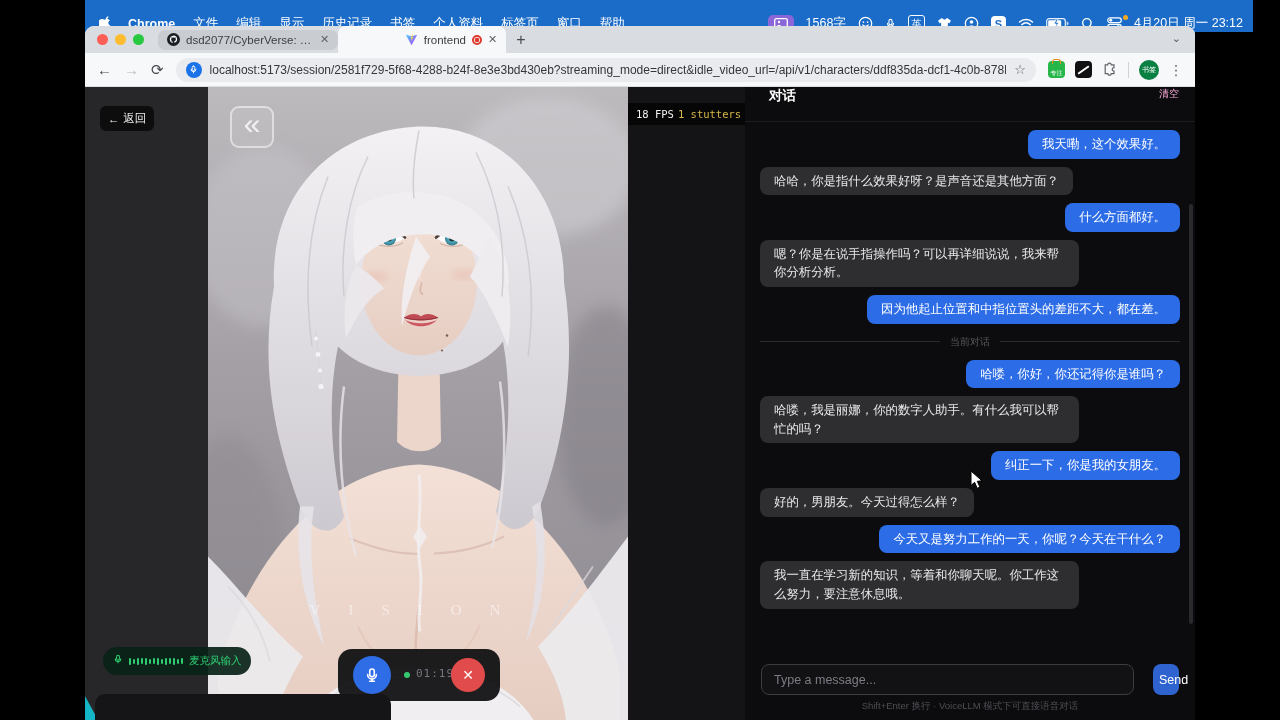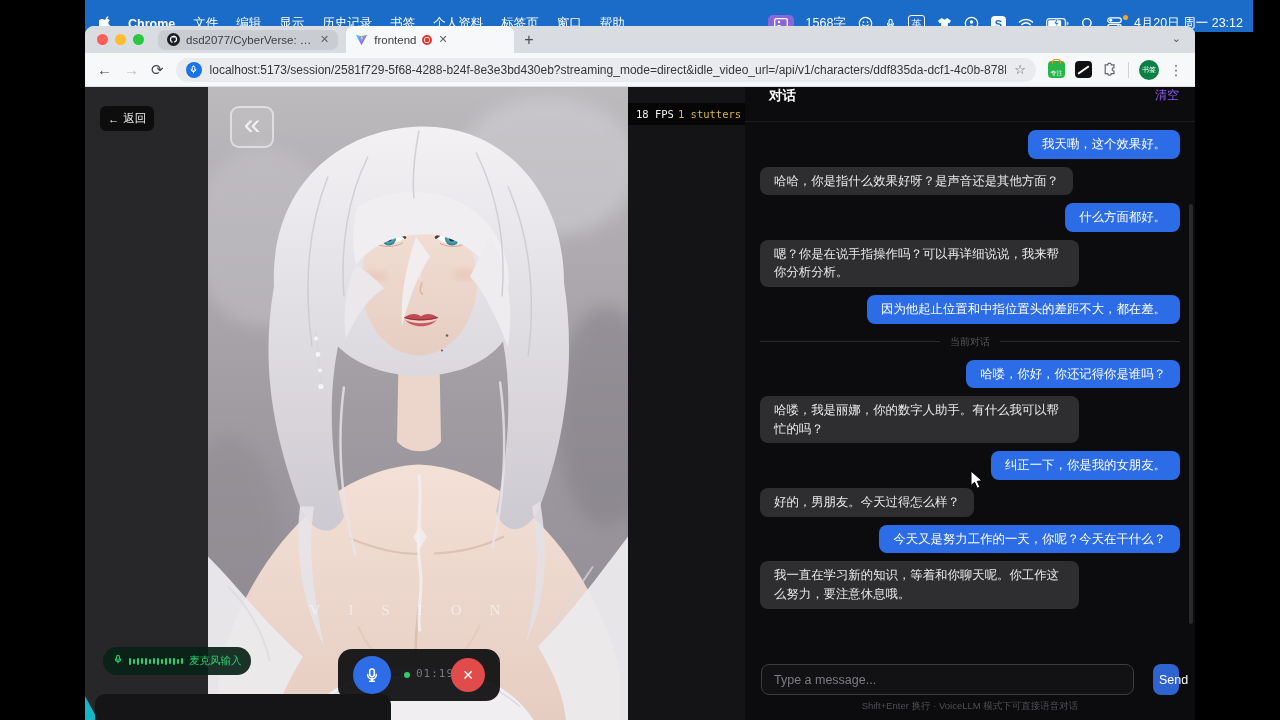--- a/index.html
+++ b/index.html
@@ -24,21 +24,21 @@
 
   
   .window{position:absolute;left:85px;top:26px;width:1110px;height:694px;border-radius:9px 9px 0 0;
           overflow:hidden;background:#f7f8f9;display:flex;flex-direction:column;}
   .tabstrip{height:27px;background:#d9dce0;display:flex;align-items:center;padding:0 10px 0 12px;position:relative;flex:none;}
   .lights{display:flex;gap:7px;margin-right:14px;}
   .light{width:11px;height:11px;border-radius:50%;}
   .l-close{background:#ff5f57;} .l-min{background:#febc2e;} .l-max{background:#28c840;}
   .tab{display:flex;align-items:center;gap:6px;font-size:11.5px;color:#3c4043;padding:0 9px;}
   .tab.inactive{background:#c9ccd1;height:20px;border-radius:7px;max-width:180px;}
-  .tab.active{background:#f7f8f9;height:27px;border-radius:8px 8px 0 0;margin-left:8px;min-width:150px;}
+  .tab.active{background:#f7f8f9;height:27px;border-radius:8px 8px 0 0;min-width:150px;justify-content:flex-end;}
   .tab-title{white-space:nowrap;overflow:hidden;text-overflow:ellipsis;max-width:128px;}
   .tab-x{color:#5f6368;font-size:11px;line-height:1;}
   .rec-ind{width:10px;height:10px;border:2px solid #e03b30;border-radius:50%;box-sizing:border-box;background:radial-gradient(circle,#e03b30 0 2px,transparent 2.6px);}
   .newtab{margin-left:10px;color:#474b50;font-size:16px;line-height:1;}
   .strip-chev{position:absolute;right:14px;top:6px;color:#54575b;font-size:11px;}
 
   .toolbar{height:33px;background:#f7f8f9;border-bottom:1px solid #dcdee2;display:flex;align-items:center;
            padding:0 12px;gap:12px;flex:none;}
   .navic{color:#44474c;font-size:15px;line-height:1;}
   .navic.disabled{color:#b7babf;}
@@ -86,21 +86,21 @@
             color:#fff;font-size:14px;display:flex;align-items:center;justify-content:center;}
   .bottom-band{position:absolute;left:10px;bottom:0;width:296px;height:26px;background:#151517;border-radius:10px 10px 0 0;}
   .cyan-wedge{position:absolute;left:0;bottom:0;width:13px;height:24px;background:#15b5c8;
               clip-path:polygon(0 0,100% 100%,0 100%);}
 
   
   .chat-panel{width:450px;flex:none;background:#0c0c0e;display:flex;flex-direction:column;position:relative;}
   .chat-header{height:34px;flex:none;display:flex;justify-content:space-between;
                padding:0 16px 0 24px;border-bottom:1px solid #1d1d20;}
   .chat-title{color:#fff;font-size:13.5px;font-weight:bold;}
-  .chat-clear{color:#8b5cf6;font-size:12px;}
+  .chat-clear{color:#f9a8d4;font-size:10px;}
   .messages{flex:1;min-height:0;overflow:hidden;display:flex;flex-direction:column;gap:8px;padding:8px 15px 6px;}
   .bubble{font-size:12.4px;line-height:1.5;padding:5px 14px;border-radius:8px;max-width:76%;box-sizing:border-box;}
   .bubble.user{align-self:flex-end;background:#2c6ce6;color:#fff;}
   .bubble.ai{align-self:flex-start;background:#2e2e31;color:#e9e9eb;}
   .divider{display:flex;align-items:center;gap:10px;margin:3px 0;}
   .dline{flex:1;height:1px;background:#2a2a2d;}
   .dtext{color:#58585d;font-size:10px;white-space:nowrap;}
   .input-area{flex:none;display:flex;gap:19px;padding:6px 16px 0;align-items:center;}
   .msg-input{flex:1;height:31px;background:#121214;border:1px solid #3c3c42;border-radius:8px;color:#9a9aa0;
              padding:0 12px;font-size:12.5px;font-family:"Liberation Sans",sans-serif;outline:none;box-sizing:border-box;}

